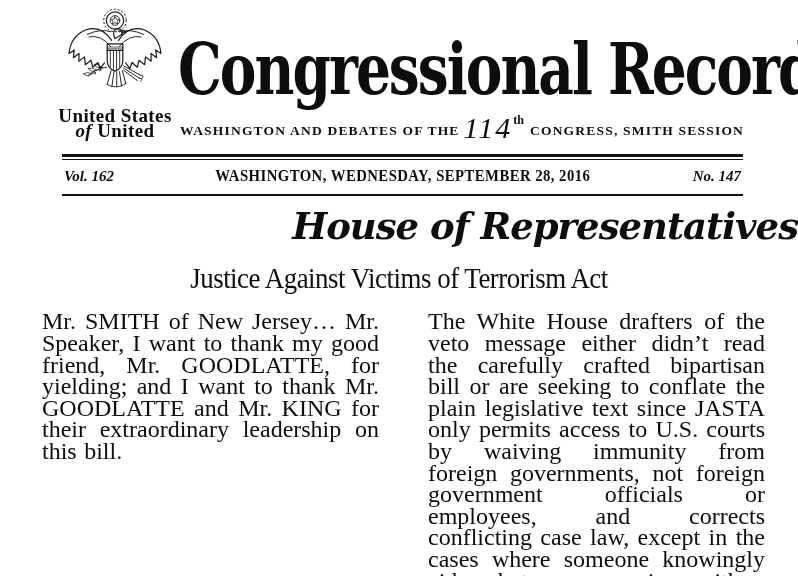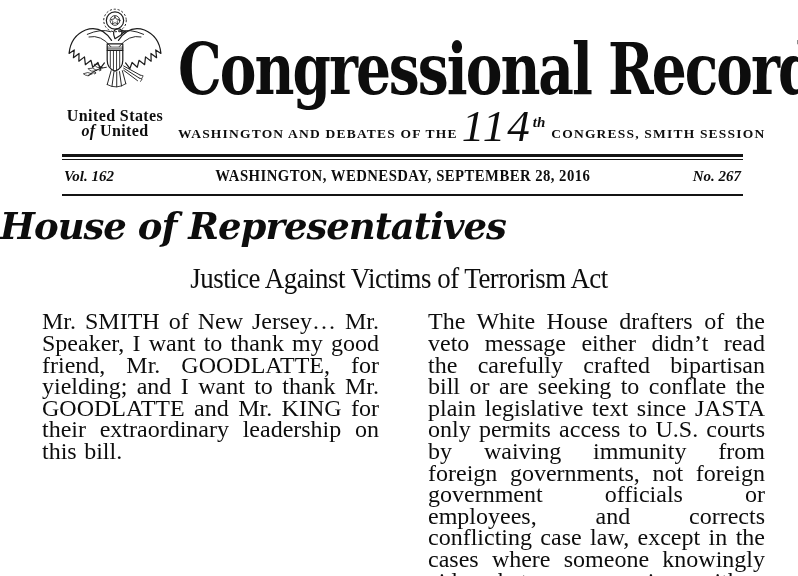--- a/index.html
+++ b/index.html
@@ -16,21 +16,21 @@
 
   
   .header{position:relative;height:150px;}
   .seal{
     position:absolute;left:56px;top:6px;width:118px;
     text-align:center;
   }
   .seal svg{display:block;margin:0 auto;}
   .seal-caption{
     margin-top:2px;
-    font-size:16px;font-weight:bold;letter-spacing:.4px;
+    font-size:19px;font-weight:bold;letter-spacing:.4px;
     line-height:15px;
   }
   .seal-caption .of{font-style:italic;font-weight:bold;margin-top:30px;}
 
   .masthead{
     position:absolute;left:178px;top:16px;width:568px;
     text-align:center;
   }
   .masthead-title{
     font-family:"DejaVu Serif", serif;
@@ -44,26 +44,26 @@
     padding-top:14px;
   }
   .proceedings{
     margin-top:38px;
     font-weight:bold;
     font-size:13.5px;
     letter-spacing:1.2px;
     white-space:nowrap;
   }
   .proceedings .congress-num{
-    font-size:45px;font-style:italic;font-weight:normal;
+    font-size:30px;font-style:italic;font-weight:normal;
     letter-spacing:2px;
     line-height:0;position:relative;top:3px;padding:0 1px 0 4px;
   }
   .proceedings .congress-ord{
-    font-size:15px;font-style:italic;font-weight:bold;
+    font-size:12px;font-weight:bold;
     letter-spacing:0;
     position:relative;top:-11px;padding-right:6px;text-align:center;
   }
 
   
   .issue-block{margin:4px 55px 0 62px;}
   .rule-thick{height:3px;background:#141414;}
   .rule-thin{height:1px;background:#141414;margin-top:2px;}
   .rule-bottom{height:2px;background:#141414;}
   .vol-row{
@@ -76,21 +76,21 @@
   }
   .dateline{
     font-weight:bold;font-size:16px;letter-spacing:.5px;
     transform:scale(.92,1.05);transform-origin:center;
     white-space:nowrap;
   }
 
   
   .section-heading{
     margin-top:10px;
-    text-align:left;
+    text-align:right;
     font-family:"DejaVu Serif", serif;
     font-size:37px;font-weight:bold;font-style:italic;
     letter-spacing:-1px;
     line-height:1.1;
   }
   .article-title{
     margin-top:17px;
     text-align:center;
     font-size:28px;
     letter-spacing:-.5px;
@@ -169,21 +169,21 @@
       </div>
     </div>
   </div>
 
   <div class="issue-block">
     <div class="rule-thick"></div>
     <div class="rule-thin"></div>
     <div class="vol-row">
       <span class="vol-label">Vol. 162</span>
       <span class="dateline">WASHINGTON, WEDNESDAY, SEPTEMBER 28, 2016</span>
-      <span class="no-label">No. 267</span>
+      <span class="no-label">No. 147</span>
     </div>
     <div class="rule-bottom"></div>
   </div>
 
   <div class="section-heading">House of Representatives</div>
   <div class="article-title">Justice Against Victims of Terrorism Act</div>
 
   <div class="columns">
     <div class="column">
       <p>Mr. SMITH of New Jersey… Mr. Speaker, I want to thank my good friend, Mr. GOODLATTE, for yielding; and I want to thank Mr. GOODLATTE and Mr. KING for their extraordinary leadership on this bill.</p>

